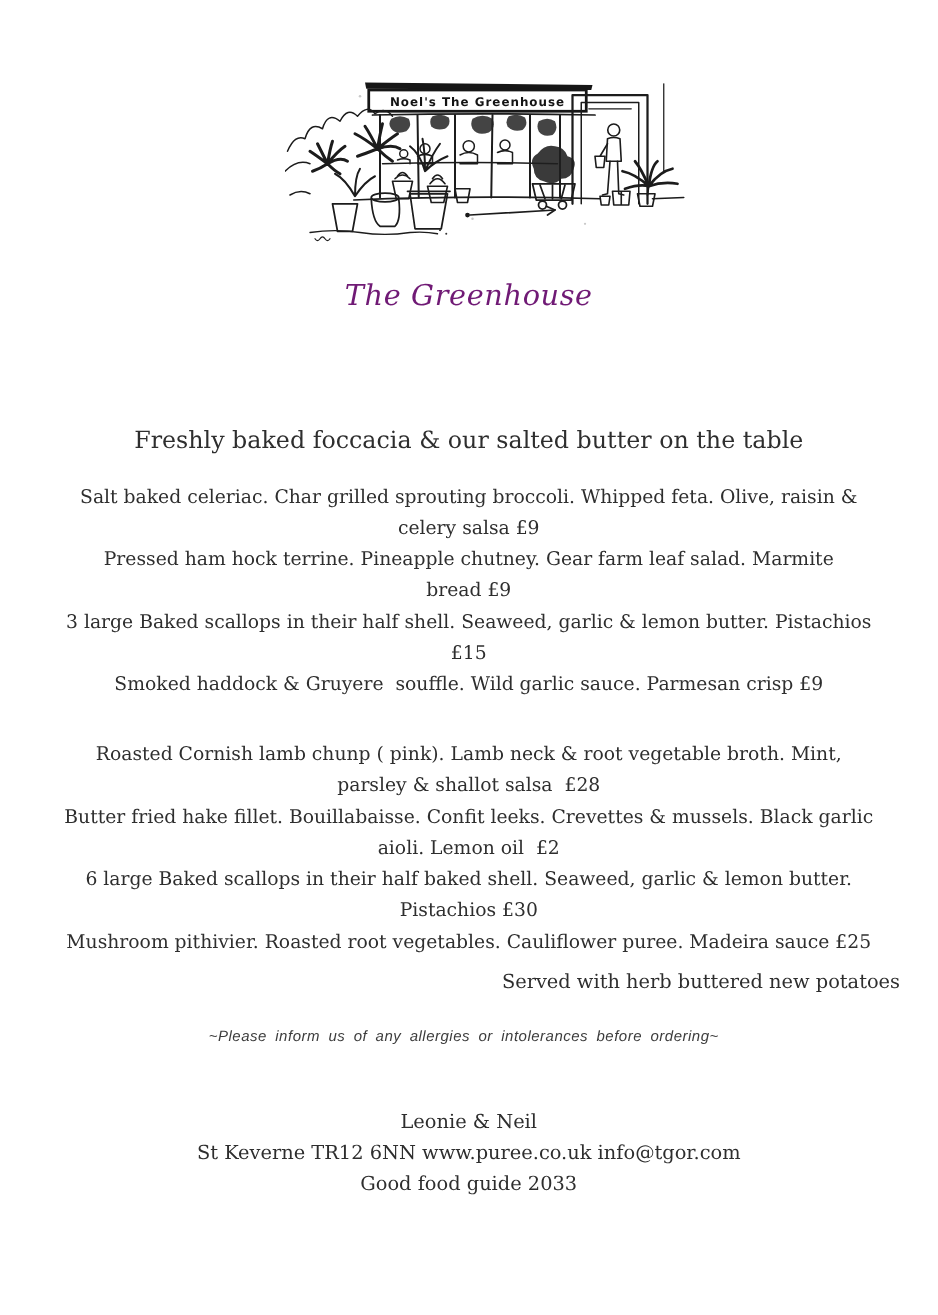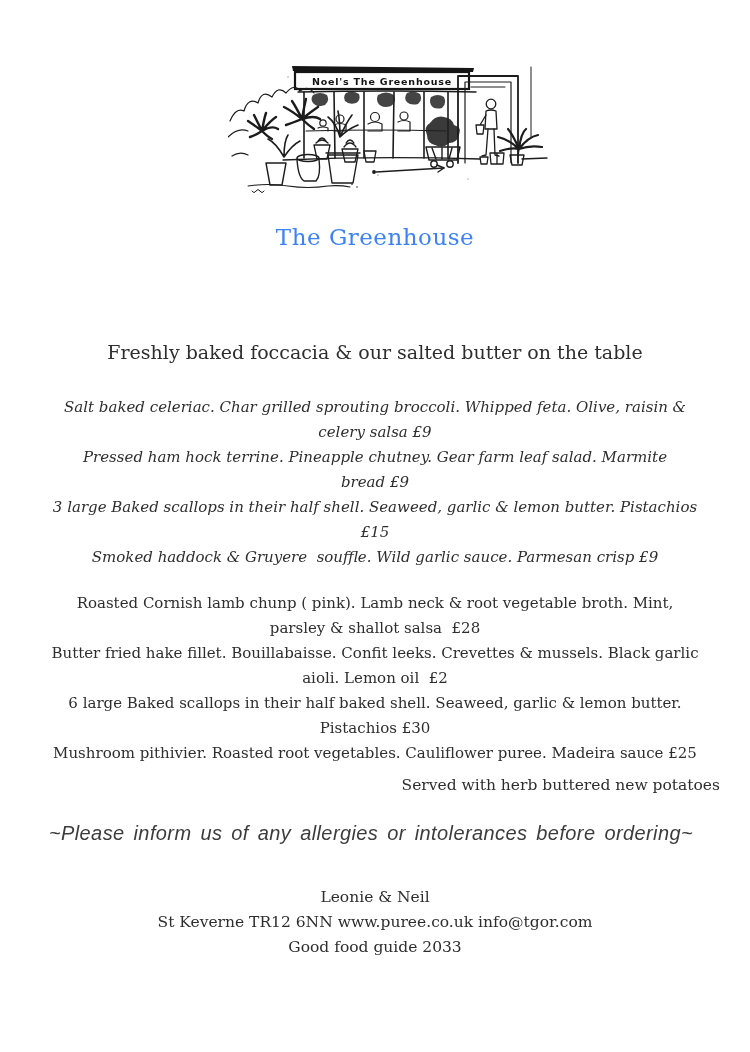--- a/index.html
+++ b/index.html
@@ -12,46 +12,47 @@
     overflow:hidden;
   }
   .illustration {
     position:absolute; left:228px; top:58px;
     width:320px; height:142px;
   }
   .title {
     position:absolute; top:224px; left:0; right:0;
     margin:0; text-align:center;
     font-size:23px; font-weight:400; letter-spacing:0.5px;
-    color:#3b82f6;
+    color:#701a75;
+    font-style:italic;
   }
   .date {
     position:absolute; top:294px; left:0; right:0;
     text-align:center; font-size:18px; letter-spacing:0.3px;
   }
   .bread {
     position:absolute; top:341px; left:30px; right:30px;
     text-align:center; font-size:19px;
   }
   .course {
     position:absolute; left:30px; right:30px;
     text-align:center; font-size:15px; line-height:25px;
   }
-  .starters { top:395px;font-style:italic; }
+  .starters { top:385px; }
   .mains { top:591px; }
   .menu-item { white-space:pre-wrap; }
   .sides {
     position:absolute; top:776px; left:30px; right:30px;
     text-align:right; font-size:15.5px;
   }
   .allergy {
     position:absolute; top:822px; left:22px; right:30px;
     text-align:center;
     font-family:"Liberation Sans",sans-serif;
-    font-style:italic; font-size:20px; color:#3c3c3c;
+    font-style:italic; font-size:12px; color:#3c3c3c;
     letter-spacing:0.4px; word-spacing:3px;
   }
   .footer {
     position:absolute; top:885px; left:30px; right:30px;
     text-align:center; font-size:15.5px; line-height:25px;
   }
   svg .ink { stroke:#1c1c1c; fill:none; stroke-linecap:round; stroke-linejoin:round; }
 </style>
 </head>
 <body>

